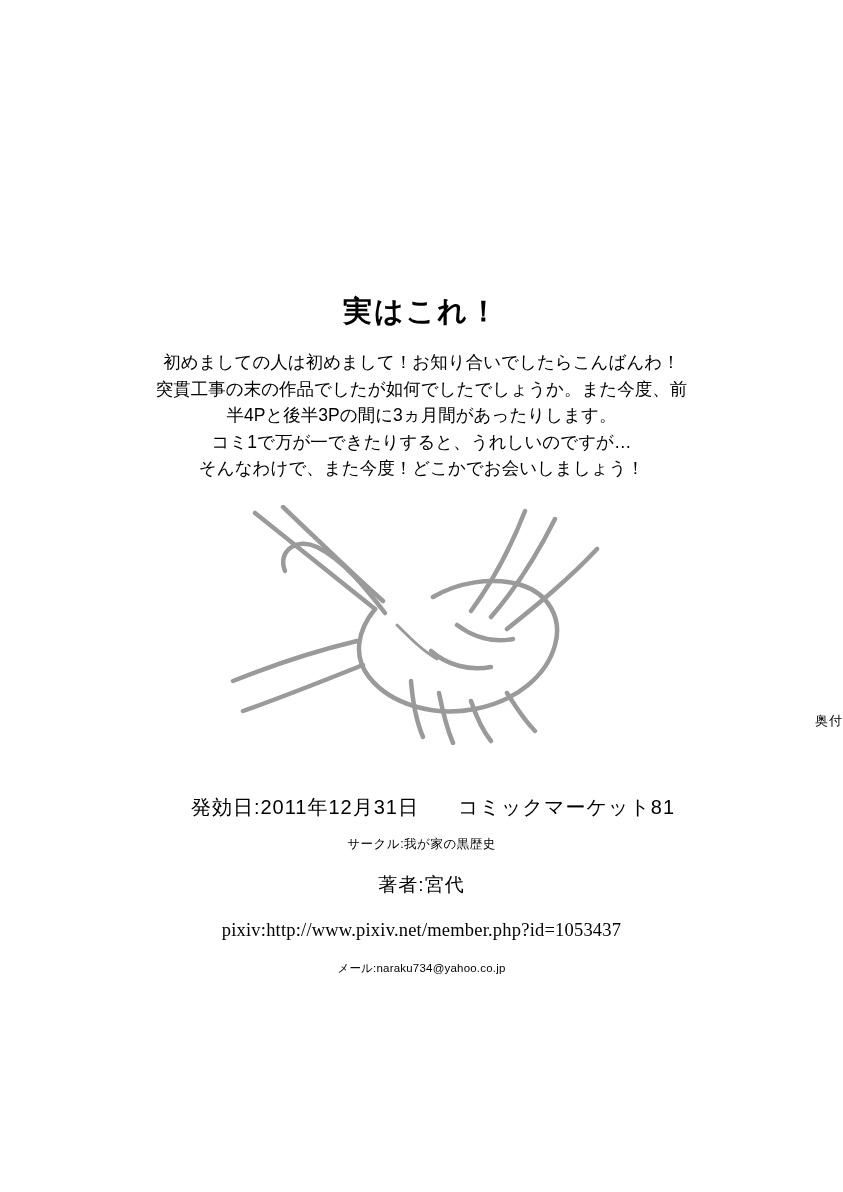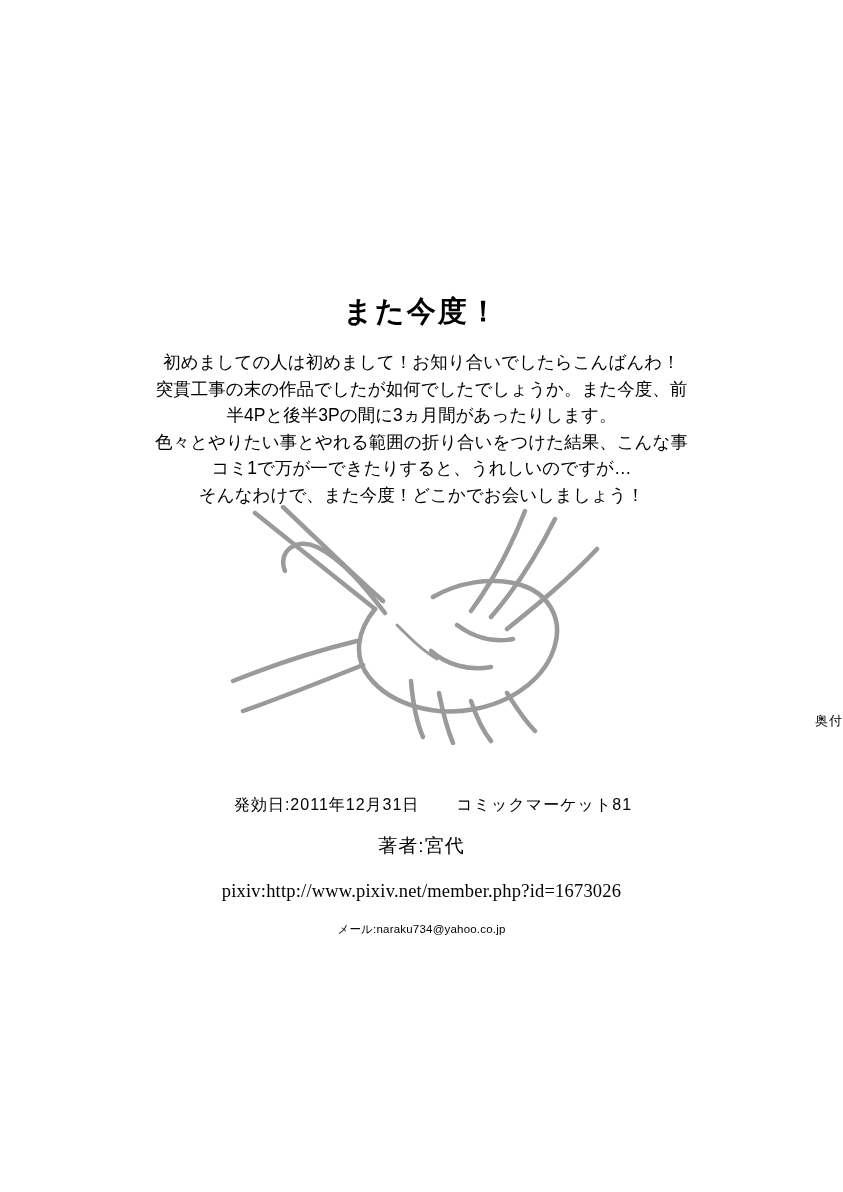--- a/index.html
+++ b/index.html
@@ -79,21 +79,21 @@
     position: absolute;
     top: 795px;
     left: 0;
     width: 843px;
     text-align: center;
   }
   .colophon-line {
     white-space: nowrap;
   }
   .colophon-date {
-    font-size: 16px;
+    font-size: 20px;
     letter-spacing: 1px;
     line-height: 1.2;
     padding-left: 23px;
   }
   .colophon-date .gap {
     display: inline-block;
     width: 26px;
   }
   .colophon-circle {
     margin-top: 17px;
@@ -115,27 +115,26 @@
     margin-top: 20px;
     font-size: 11.5px;
     letter-spacing: 0.2px;
   }
 </style>
 </head>
 <body>
 
 <div class="page">
 
-  <div class="afterword-title">また今度！</div>
+  <div class="afterword-title">実はこれ！</div>
 
   <div class="afterword-body">
     <p>初めましての人は初めまして！お知り合いでしたらこんばんわ！</p>
     <p>突貫工事の末の作品でしたが如何でしたでしょうか。また今度、前</p>
     <p>半4Pと後半3Pの間に3ヵ月間があったりします。</p>
-    <p>色々とやりたい事とやれる範囲の折り合いをつけた結果、こんな事</p>
     <p>コミ1で万が一できたりすると、うれしいのですが…</p>
     <p>そんなわけで、また今度！どこかでお会いしましょう！</p>
   </div>
 
   <div class="illustration">
     <svg width="400" height="240" viewBox="0 0 400 240" aria-hidden="true">
       <g fill="none" stroke="#9a9a9a" stroke-width="4.5" stroke-linecap="round" stroke-linejoin="round">
 
         <path d="M30 8 C70 40 110 72 150 104"></path>
         <path d="M58 2 C92 34 124 66 158 96"></path>
@@ -168,18 +167,19 @@
   </div>
 
   <div class="colophon-label">奥付</div>
 
   <div class="colophon">
     <div class="colophon-line colophon-date">
       <span>発効日:2011年12月31日</span>
       <span class="gap"></span>
       <span>コミックマーケット81</span>
     </div>
+    <div class="colophon-line colophon-circle">サークル:我が家の黒歴史</div>
     <div class="colophon-line colophon-author">著者:宮代</div>
-    <div class="colophon-line colophon-pixiv">pixiv:http://www.pixiv.net/member.php?id=1673026</div>
+    <div class="colophon-line colophon-pixiv">pixiv:http://www.pixiv.net/member.php?id=1053437</div>
     <div class="colophon-line colophon-mail">メール:naraku734@yahoo.co.jp</div>
   </div>
 
 </div>
 
 </body></html>

